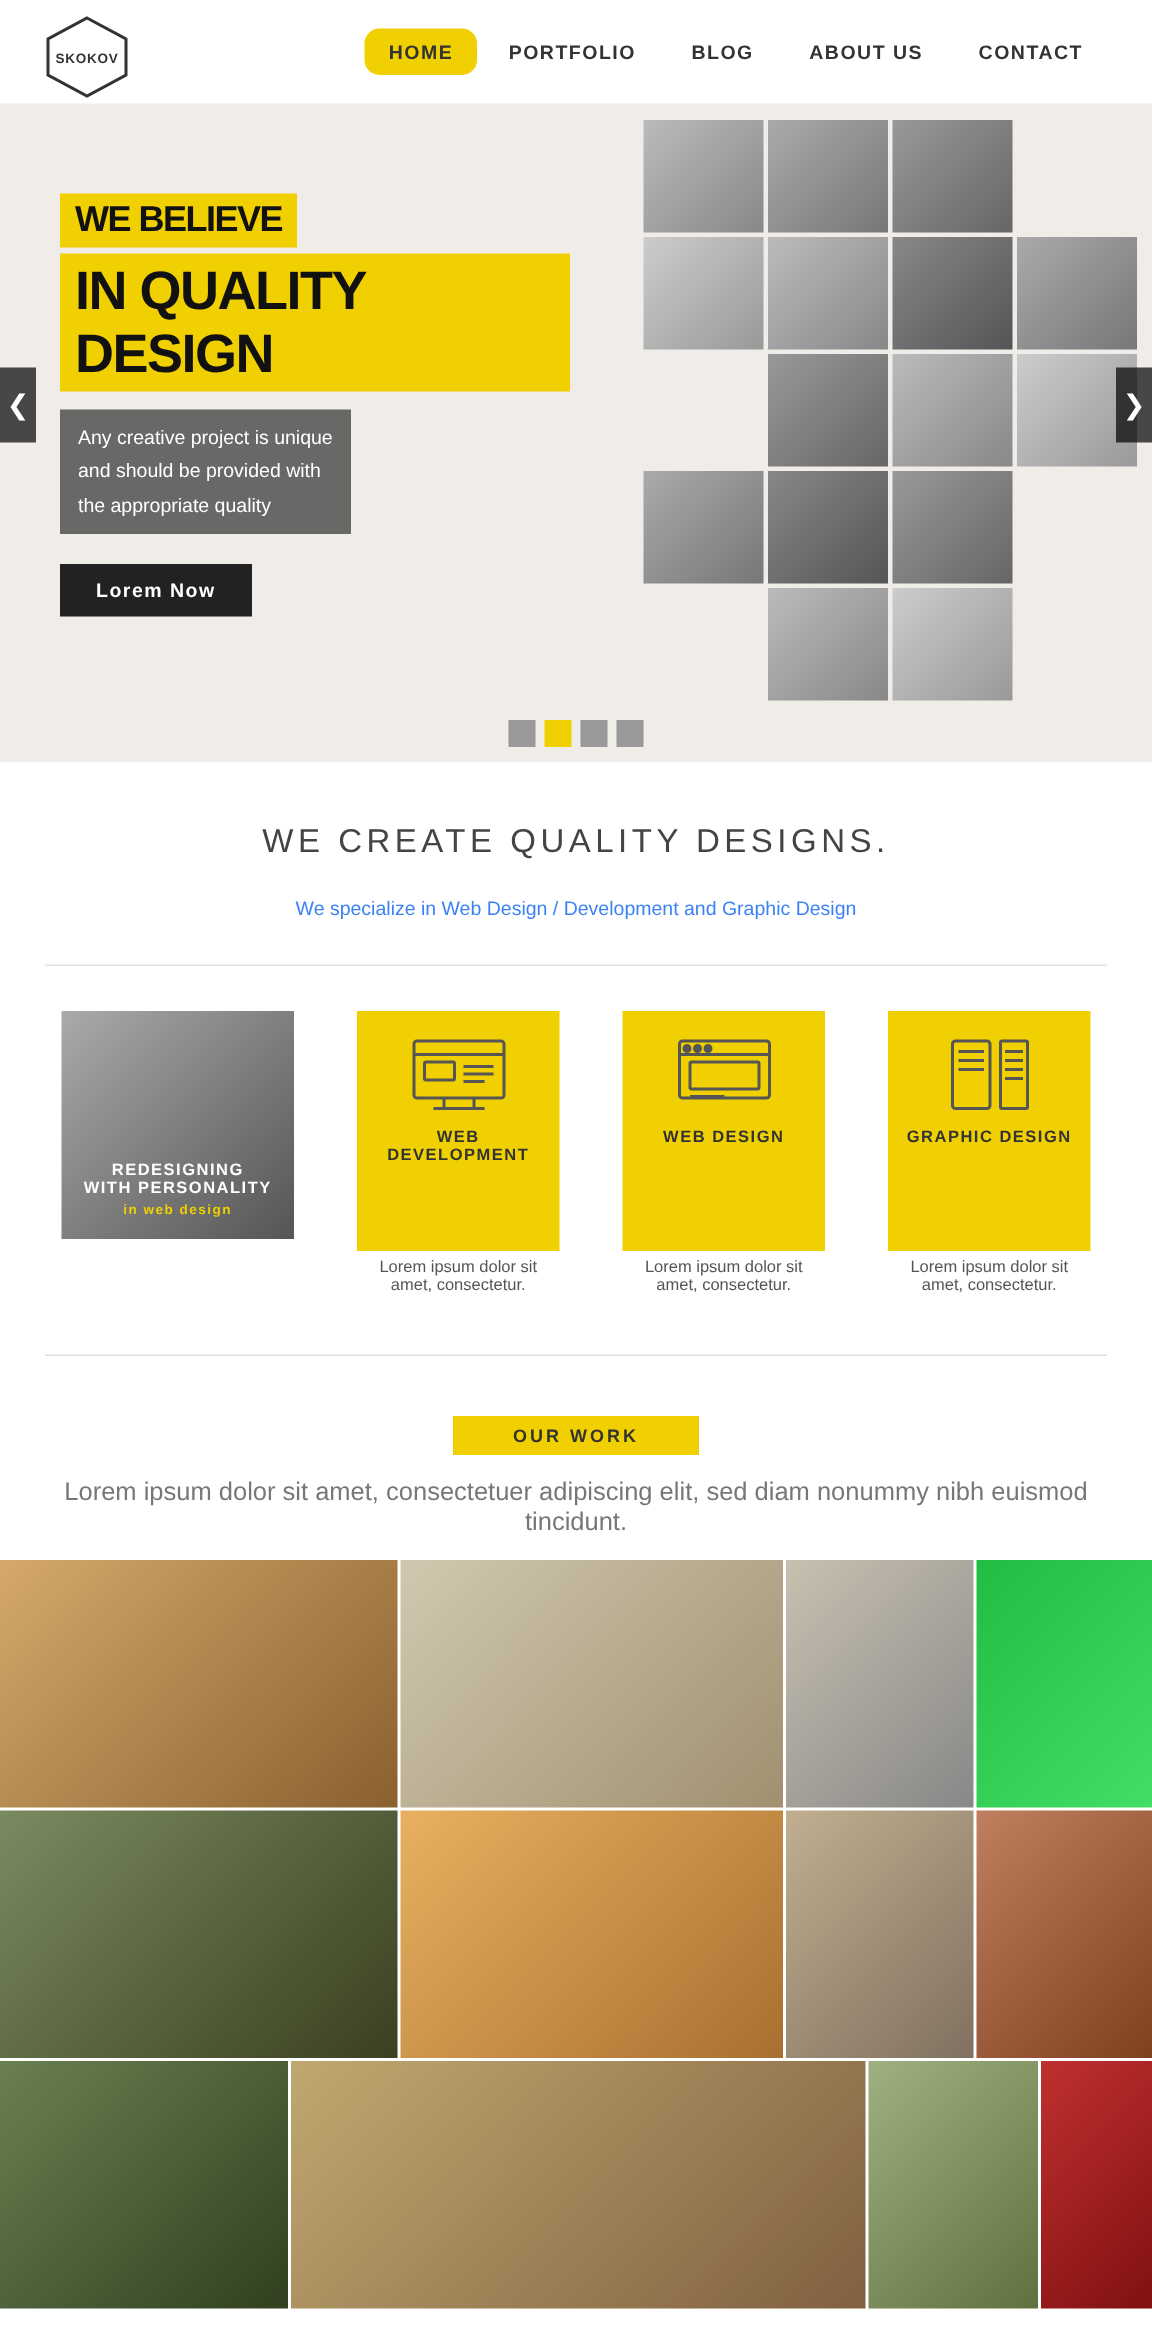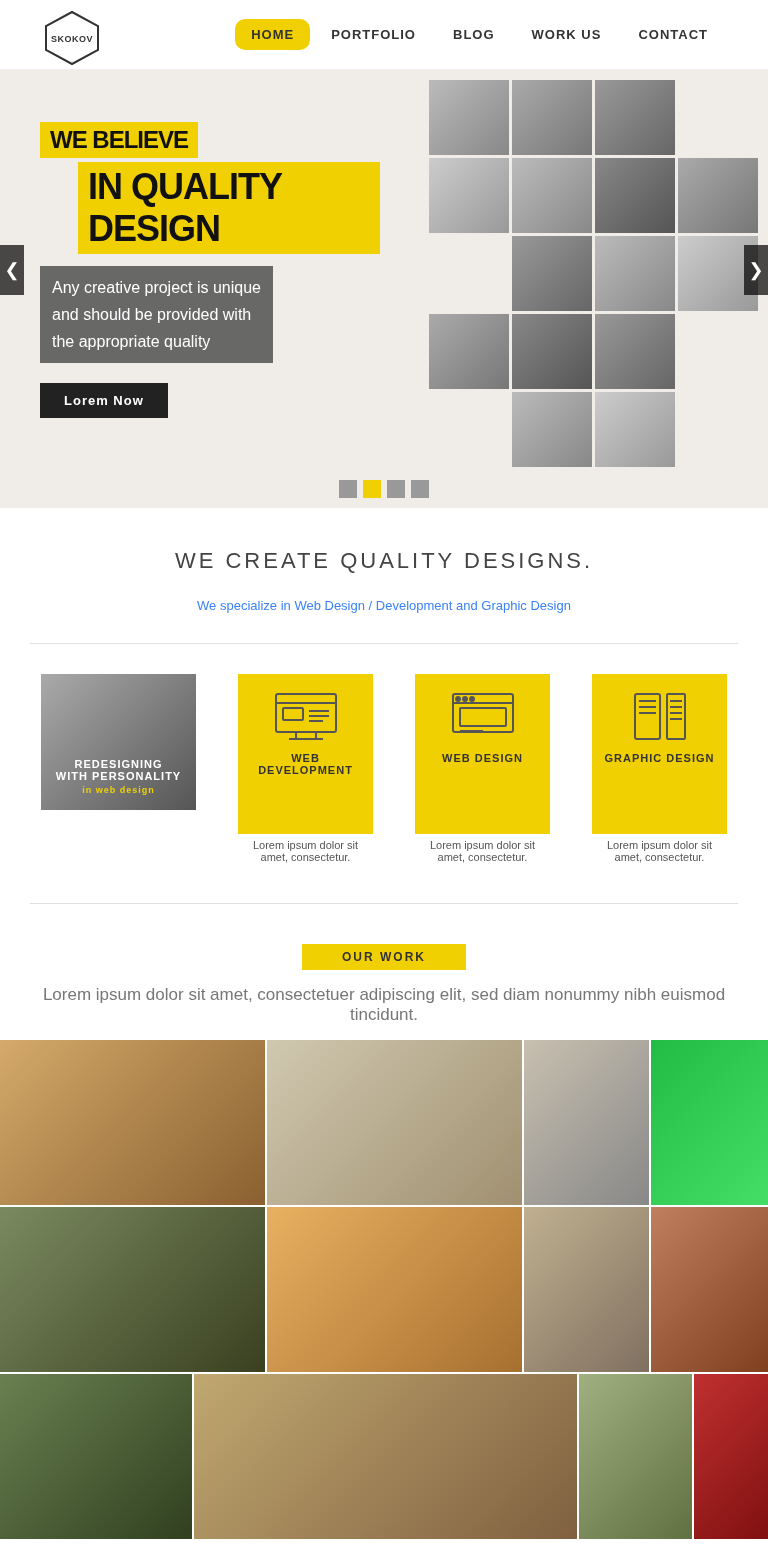--- a/index.html
+++ b/index.html
@@ -1,21 +1,21 @@
 <!DOCTYPE html>
 <html><head>
   <meta charset="utf-8">
   <style>
     * { margin: 0; padding: 0; box-sizing: border-box; }
     body { font-family: Arial, sans-serif; font-size: 14px; color: #333; background: #fff; width: 768px; }
 
     
     .header {
       display: flex; align-items: center; justify-content: space-between;
-      padding: 10px 44px; background: #fff; border-bottom: 1px solid #eee;
+      padding: 10px 30px; background: #fff; border-bottom: 1px solid #eee;
       height: 70px;
     }
     .nav { display: flex; align-items: center; gap: 5px; }
     .nav-item {
       padding: 8px 16px; font-size: 13px; font-weight: 600; letter-spacing: 1px;
       cursor: pointer; text-decoration: none; color: #333;
     }
     .nav-item.active { background: #f0d000; color: #333; border-radius: 10px; }
 
     
@@ -26,24 +26,23 @@
     .hero-left { padding: 40px 40px; flex: 0 0 420px; }
     .hero-title1 {
       background: #f0d000; color: #111; font-size: 24px; font-weight: 900;
       padding: 4px 10px; display: inline-block; margin-bottom: 4px;
       letter-spacing: -1px;
     }
     .hero-title2 {
       background: #f0d000; color: #111; font-size: 36px; font-weight: 900;
       padding: 4px 10px; display: inline-block; margin-bottom: 12px;
       letter-spacing: -1px;
-      margin-left: 38px;
     }
     .hero-subtitle {
-      background: rgba(80,80,80,0.85); color: #fff; font-size: 16px;
+      background: rgba(80,80,80,0.85); color: #fff; font-size: 13px;
       padding: 8px 12px; display: inline-block; margin-bottom: 20px;
       line-height: 1.7;
     }
     .hero-btn {
       background: #222; color: #fff; padding: 10px 24px; font-size: 13px;
       border: none; cursor: pointer; font-weight: 600; letter-spacing: 1px;
       display: inline-block;
     }
     .hero-right {
       flex: 1; position: relative; height: 100%; overflow: hidden;
@@ -82,21 +81,21 @@
     .section-intro p { font-size: 13px; color: #3b82f6; text-align: center; }
     .divider { border: none; border-top: 1px solid #e0e0e0; margin: 10px 30px; }
 
     
     .services { display: flex; gap: 0; padding: 20px 20px 30px; justify-content: center; }
     .service-card {
       flex: 1; max-width: 180px; margin: 0 21px; text-align: center;
     }
     .service-card.image-card {
       background: #555; color: #fff; display: flex; align-items: flex-end;
-      justify-content: center; height: 136px; padding: 15px 10px;
+      justify-content: center; height: 152px; padding: 15px 10px;
       font-size: 12px; font-weight: bold; letter-spacing: 1px;
       background: linear-gradient(135deg, #aaa 0%, #777 60%, #555 100%);
     }
     .service-yellow {
       background: #f0d000; padding: 15px 10px; height: 160px;
       display: flex; flex-direction: column; align-items: center; justify-content: flex-start;
     }
     .service-icon {
       width: 70px; height: 55px; margin-bottom: 8px;
       display: flex; align-items: center; justify-content: center;
@@ -162,21 +161,21 @@
   <div class="hex-logo">
     <svg viewBox="0 0 56 56" xmlns="http://www.w3.org/2000/svg">
       <polygon points="28,2 54,16 54,40 28,54 2,40 2,16" fill="none" stroke="#333" stroke-width="2"></polygon>
       <text x="28" y="32" text-anchor="middle" font-size="9" font-weight="bold" fill="#333" font-family="Arial" letter-spacing="0.5">SKOKOV</text>
     </svg>
   </div>
   <nav class="nav">
     <a class="nav-item active">HOME</a>
     <a class="nav-item">PORTFOLIO</a>
     <a class="nav-item">BLOG</a>
-    <a class="nav-item">WORK US</a>
+    <a class="nav-item">ABOUT US</a>
     <a class="nav-item">CONTACT</a>
   </nav>
 </header>
 
 <section class="hero">
   <div class="hero-left">
     <div class="hero-title1">WE BELIEVE</div><br>
     <div class="hero-title2">IN QUALITY DESIGN</div>
     <div class="hero-subtitle">
       Any creative project is unique<br>and should be provided with<br>the appropriate quality

